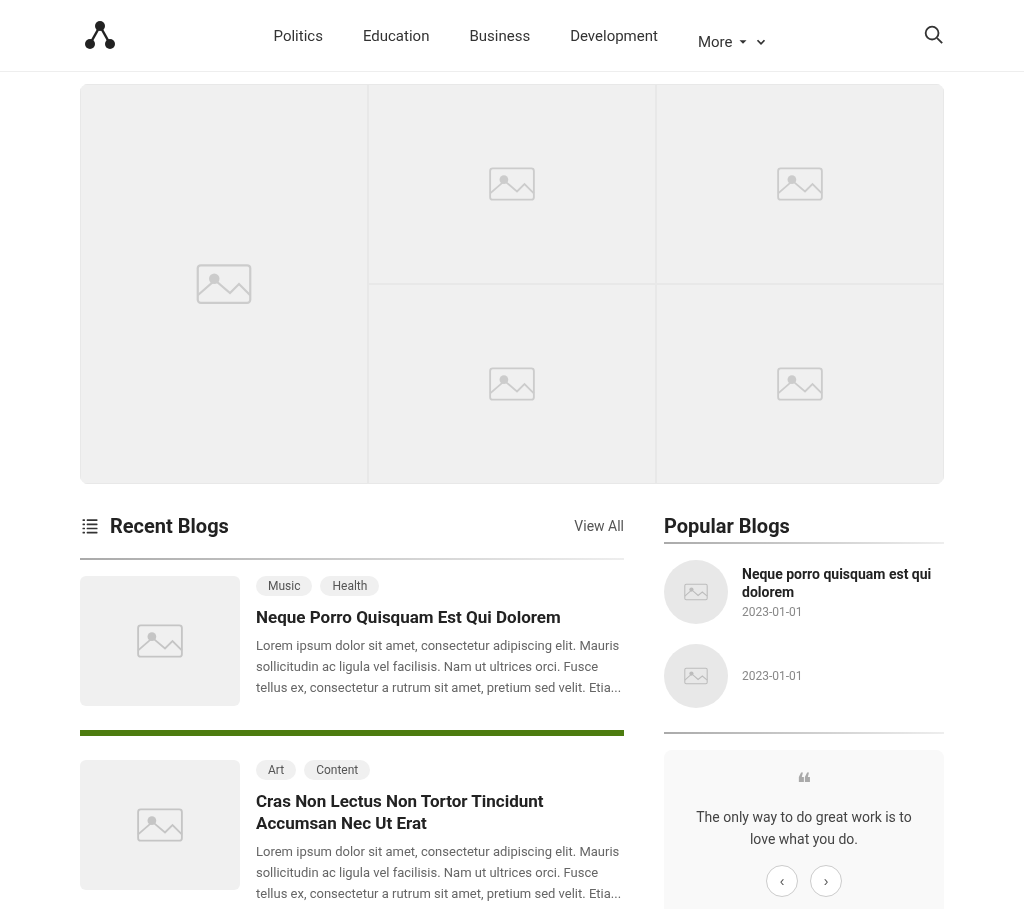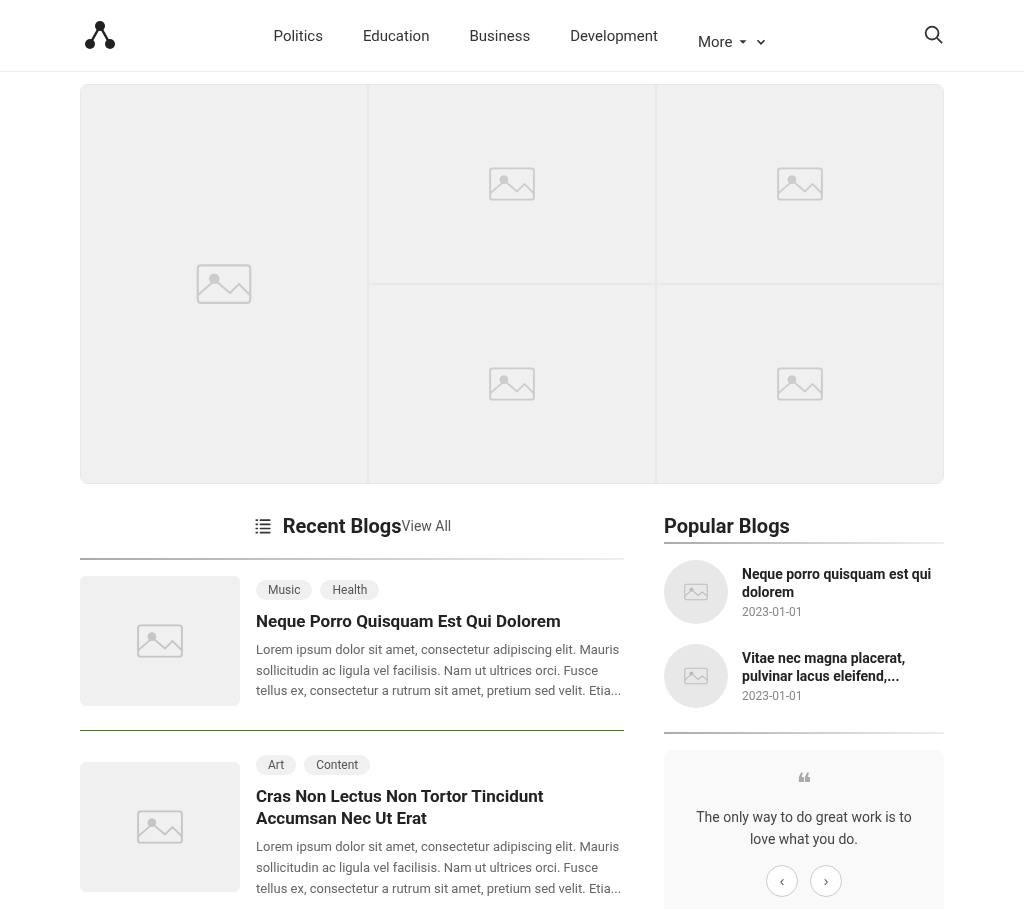--- a/index.html
+++ b/index.html
@@ -48,36 +48,35 @@
 
     
     .content-area {
       display: flex; gap: 40px;
       margin: 30px 80px 0;
     }
 
     
     .recent-blogs { flex: 1; }
     .section-header {
-      display: flex; align-items: center; justify-content: center;
+      display: flex; align-items: center; justify-content: space-between;
       margin-bottom: 20px;
     }
     .section-title {
       display: flex; align-items: center; gap: 10px;
       font-size: 20px; font-weight: 700;
     }
     .section-title svg { width: 20px; height: 20px; fill: #333; }
     .view-all { font-size: 14px; color: #555; cursor: pointer; text-decoration: none; }
     .divider { height: 2px; background: linear-gradient(to right, #aaa, #eee); margin-bottom: 16px; }
 
     .blog-card {
       display: flex; gap: 16px;
       margin-bottom: 24px; padding-bottom: 24px;
-      border-bottom: 1px solid #4d7c0f;
-      align-items: center;
+      border-bottom: 6px solid #4d7c0f;
     }
     .blog-thumb {
       width: 160px; min-width: 160px; height: 130px;
       background: #f0f0f0; border-radius: 6px;
       display: flex; align-items: center; justify-content: center;
     }
     .blog-thumb svg { width: 50px; height: 50px; fill: #aaa; opacity: 0.6; }
     .blog-info { flex: 1; }
     .tags { display: flex; gap: 8px; margin-bottom: 10px; }
     .tag {
@@ -282,21 +281,20 @@
 
     <div class="popular-item">
       <div class="popular-thumb">
         <svg viewBox="0 0 80 80" xmlns="http://www.w3.org/2000/svg">
           <rect x="8" y="18" width="64" height="44" rx="4" fill="none" stroke="#aaa" stroke-width="3"></rect>
           <circle cx="27" cy="33" r="6" fill="#aaa"></circle>
           <polyline points="8,52 28,34 46,50 58,40 72,52" fill="none" stroke="#aaa" stroke-width="3"></polyline>
         </svg>
       </div>
       <div class="popular-info">
-        <div class="popular-blog-title">Vitae nec magna placerat, pulvinar lacus eleifend,...</div>
         <div class="popular-date">2023-01-01</div>
       </div>
     </div>
 
     <div class="quotes-section">
       <div class="quotes-divider"></div>
       <div class="quote-box">
         <div class="quote-mark">❝</div>
         <div class="quote-text">The only way to do great work is to love what you do.</div>
         <div class="quote-nav">

